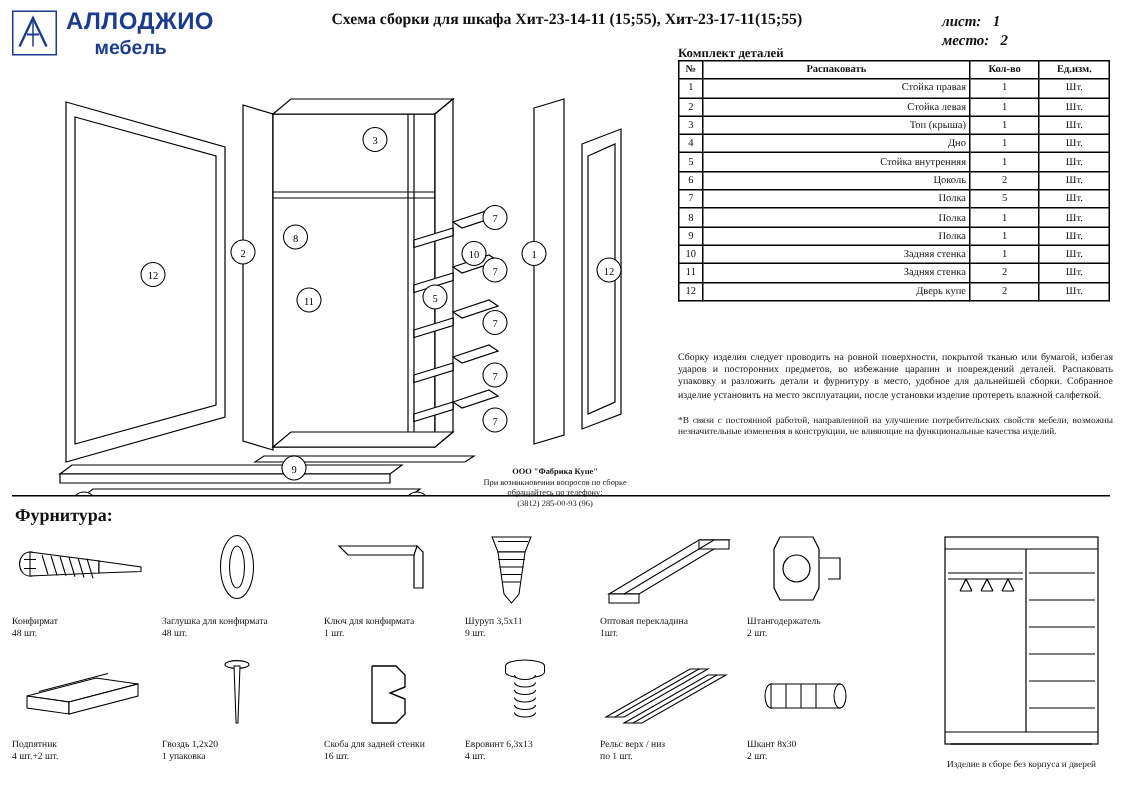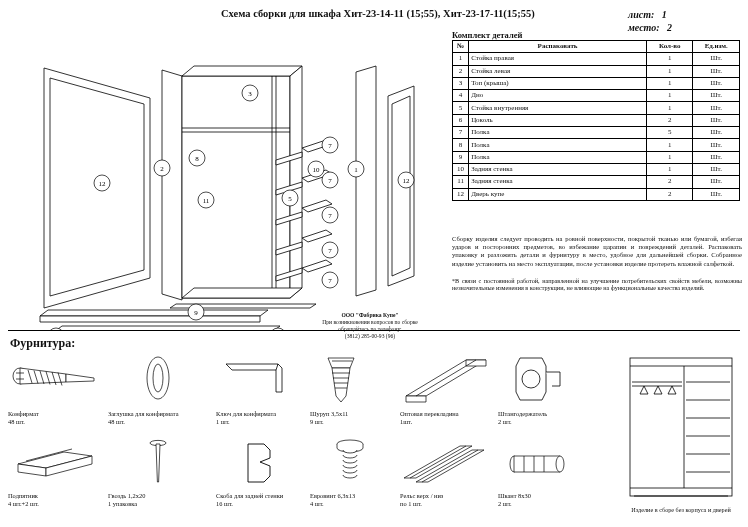--- a/index.html
+++ b/index.html
@@ -47,21 +47,21 @@
     font-size:7px;
   }
   table.parts th, table.parts td {
     border:0.6px solid #000;
     padding:0px 2px;
     height:12.3px;
     line-height:11px;
   }
   table.parts th { font-weight:bold; font-size:7px; text-align:center;}
   td.num { width:16px; text-align:center; }
-  td.name { width:176px; text-align:left; padding-left:4px;}
+  td.name { width:176px; text-align:right; padding-left:4px;}
   td.qty { width:46px; text-align:center; }
   td.unit { width:46px; text-align:center;margin-top:20px; }
 
   
   .attention { position:absolute; left:452px; top:228px; width:290px; }
   .att-title { font-size:7px; font-weight:bold; line-height:8.5px; text-align:justify;}
   .att-p { font-size:6.6px; line-height:8.2px; text-align:justify; margin-top:7px;}
   .att-foot { font-size:6.2px; line-height:7.6px; text-align:justify; margin-top:9px;}
 
   
@@ -81,20 +81,31 @@
   .final-box { position:absolute; left:622px; top:352px; width:118px; height:150px; }
   .final-cap { position:absolute; left:618px; top:506px; width:126px; text-align:center; font-size:6.2px; line-height:7.5px;}
 
   .divider { position:absolute; left:8px; top:330px; width:732px; height:0; border-top:0.8px solid #000; }
 </style>
 </head>
 <body>
 
 <div class="page">
 
+  <div class="logo-box">
+    <div class="logo-mark">
+      <svg width="27" height="27" viewBox="0 0 27 27">
+        <path d="M4 23 L13 4 L22 23" fill="none" stroke="#1b3b8f" stroke-width="1.6"></path>
+        <path d="M9 15 L17 15" fill="none" stroke="#1b3b8f" stroke-width="1.4"></path>
+        <path d="M13 4 L13 23" fill="none" stroke="#1b3b8f" stroke-width="1"></path>
+      </svg>
+    </div>
+    <div class="logo-name">АЛЛОДЖИО</div>
+    <div class="logo-sub">мебель</div>
+  </div>
 
   <div class="title-block">
     <div class="title-line">Схема сборки для шкафа Хит-23-14-11 (15;55), Хит-23-17-11(15;55)</div>
   </div>
 
   <div class="sheet-block">
     <div>
       <span>лист:</span>
       &nbsp;
       <span>1</span>

